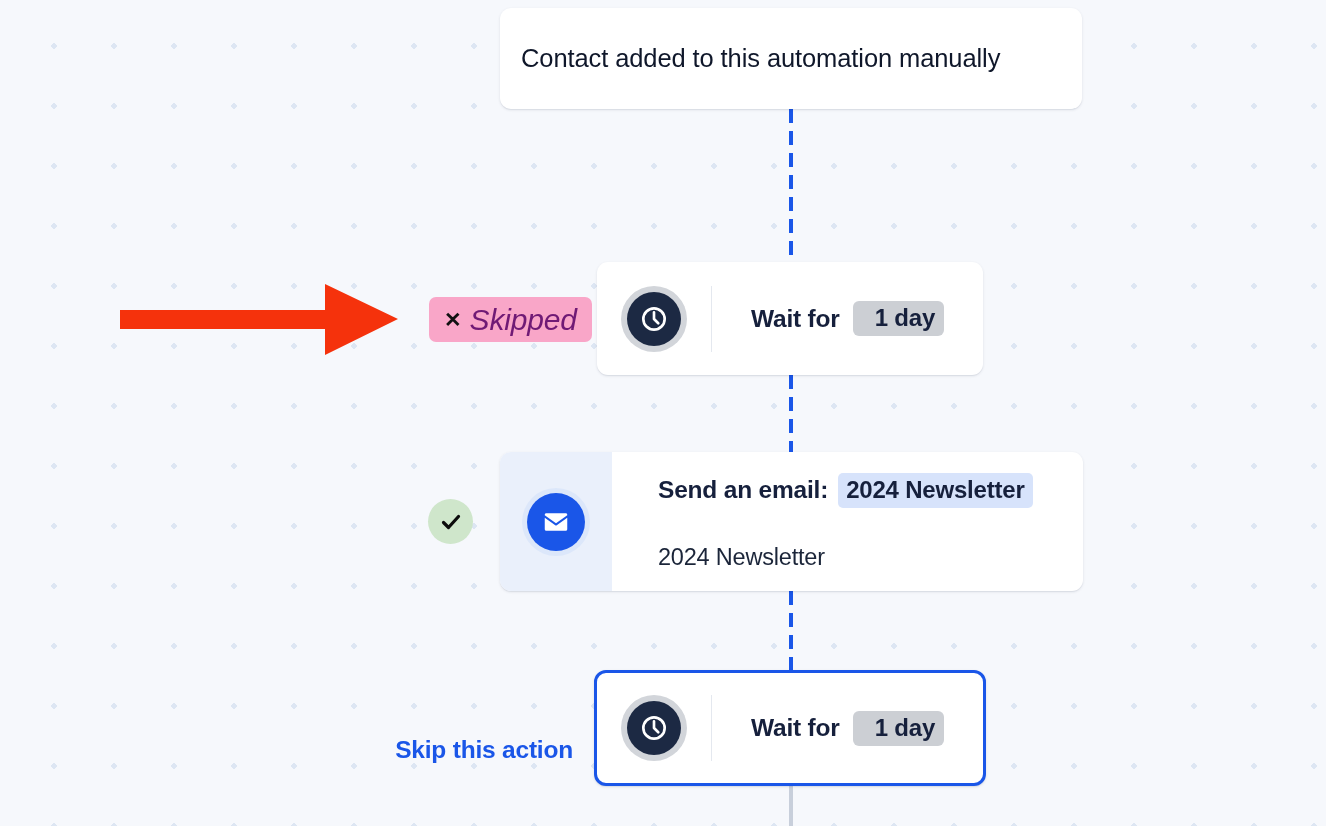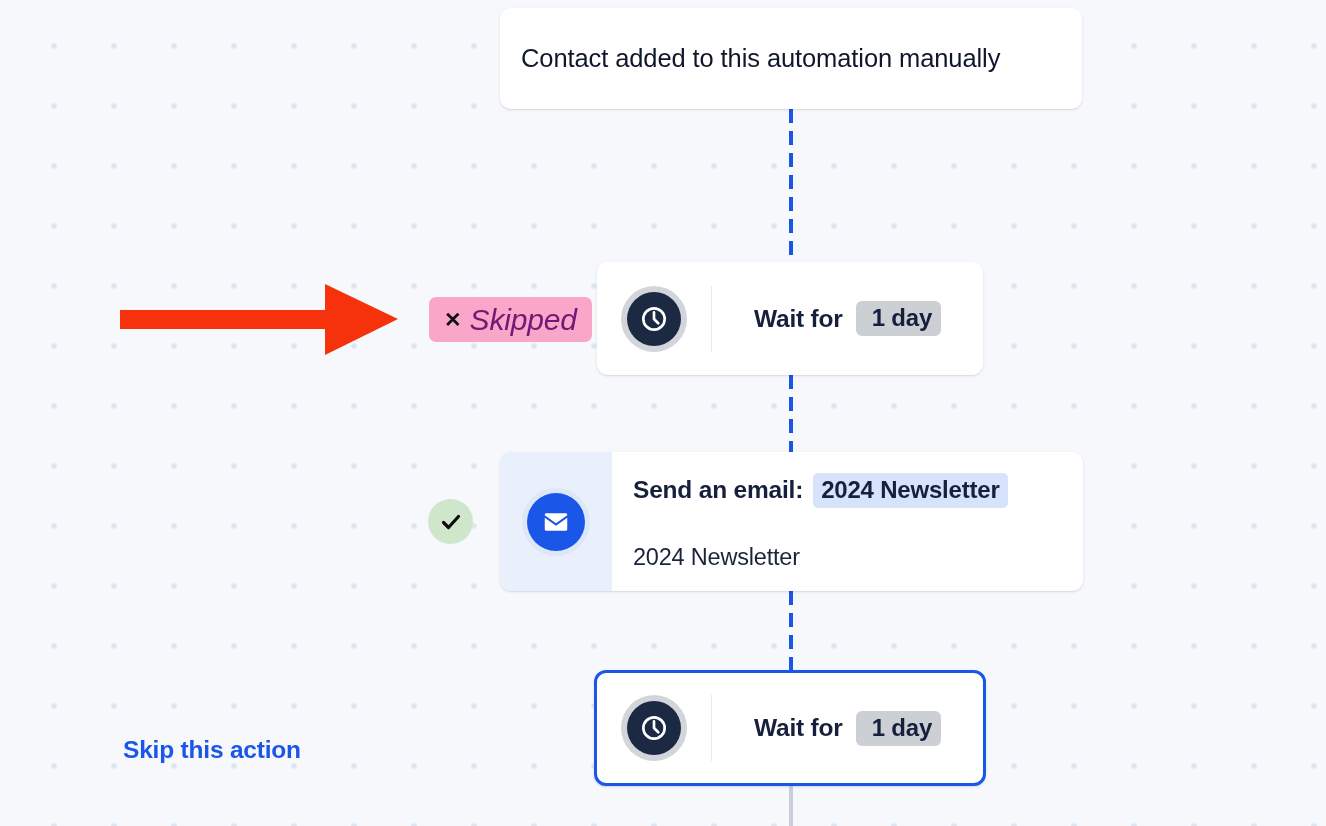--- a/index.html
+++ b/index.html
@@ -92,21 +92,21 @@
     color: #16203c;
     letter-spacing: -0.2px;
   }
   .wait-pill {
     display: inline-block;
     background: #cccfd4;
     color: #16203c;
     font-size: 24px;
     font-weight: bold;
     border-radius: 6px;
-    padding: 3px 9px 4px 16px;
+    padding: 3px 9px 4px 22px;
     margin-left: 13px;
     letter-spacing: -0.2px;
   }
 
   #wait-card-1 {
     left: 597px;
     top: 262px;
     width: 386px;
     height: 113px;
   }
@@ -152,21 +152,21 @@
   #email-card .email-icon-cell {
     width: 112px;
     background: #eaf0fb;
     display: flex;
     align-items: center;
     justify-content: center;
     flex: none;
   }
   #email-card .email-body {
     flex: 1;
-    padding-left: 21px;
+    padding-left: 46px;
     display: flex;
     flex-direction: column;
     justify-content: center;
     gap: 24px;
   }
   .email-title-row {
     display: flex;
     align-items: center;
     white-space: nowrap;
   }
@@ -275,21 +275,21 @@
     display: flex;
     align-items: center;
   }
 
   
   #skip-link {
     position: absolute;
     left: 123px;
     top: 736px;
     width: 450px;
-    text-align: left;
+    text-align: right;
     font-size: 24.5px;
     font-weight: bold;
     color: #1a56e8;
     letter-spacing: -0.2px;
     cursor: pointer;
   }
 
   
   #red-arrow {
     position: absolute;

